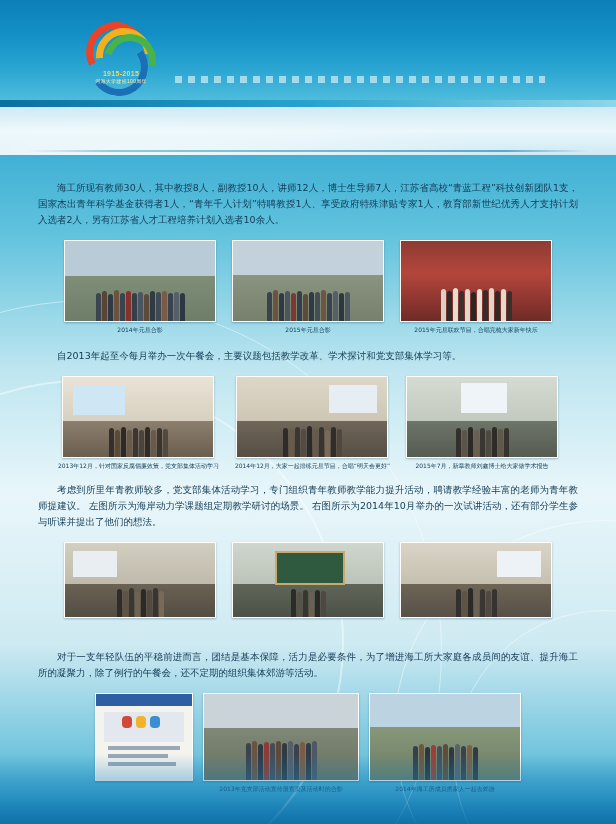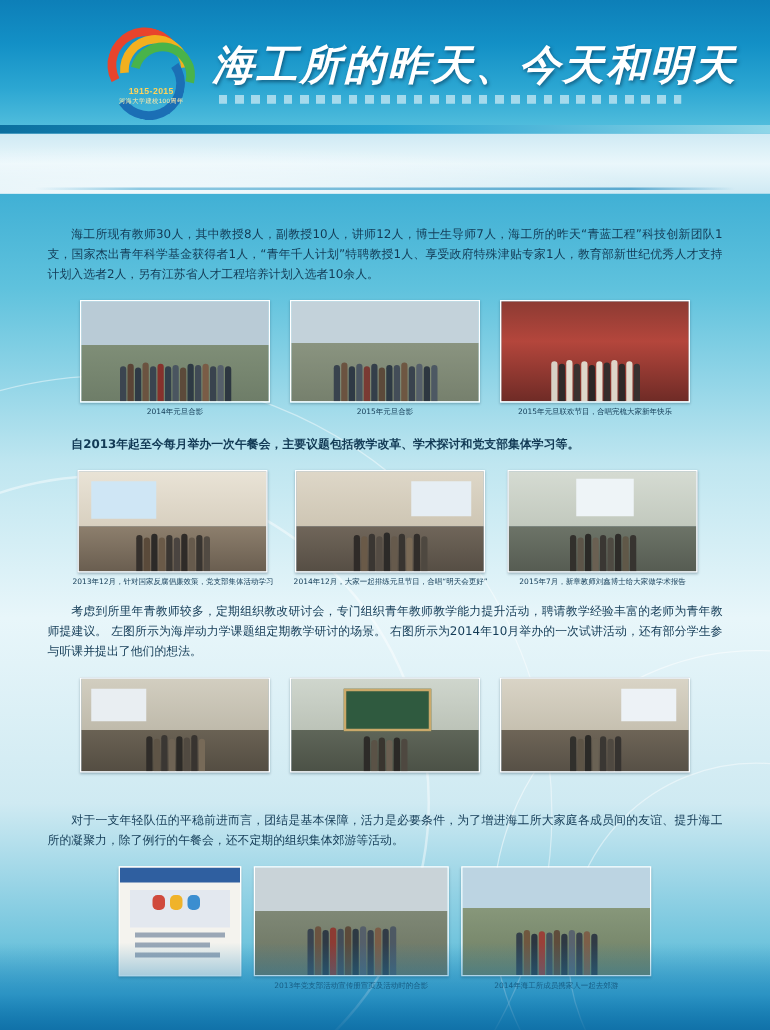--- a/index.html
+++ b/index.html
@@ -128,21 +128,21 @@
     margin: 0 auto;
     width: 540px;
     font-size: 9.5px;
     line-height: 16px;
     color: #123a55;
     text-align: justify;
     text-indent: 19px;
     font-family: "DejaVu Sans","Liberation Sans", sans-serif;
   }
   .p1 { padding-top: 20px; }
-  .p2 { padding-top: 14px; font-weight: bold; }
+  .p2 { padding-top: 14px; }
   .p3 { padding-top: 12px; }
   .p4 { padding-top: 28px; }
 
   .photo-row {
     display: flex;
     justify-content: center;
     gap: 16px;
     margin-top: 12px;
   }
   .photo-cell { display: flex; flex-direction: column; align-items: center; }
@@ -190,32 +190,31 @@
     <div class="logo">
       <div class="arc arc-b"></div>
       <div class="arc arc-o"></div>
       <div class="arc arc-y"></div>
       <div class="arc arc-g"></div>
       <div class="logo-text">
         <span class="logo-year">1915-2015</span><br>
         <span>河海大学建校100周年</span>
       </div>
     </div>
-    <div class="main-title">海工所的昨天、今天和明天</div>
     <div class="title-underline"></div>
   </div>
   <div class="header-strip"></div>
 
   <div class="subbanner"></div>
   <div class="subbanner-wave"></div>
   <div class="sub-rule"></div>
 
   <div class="content">
 
-    <p class="para p1">海工所现有教师30人，其中教授8人，副教授10人，讲师12人，博士生导师7人，海工所的昨天“青蓝工程”科技创新团队1支，国家杰出青年科学基金获得者1人，“青年千人计划”特聘教授1人、享受政府特殊津贴专家1人，教育部新世纪优秀人才支持计划入选者2人，另有江苏省人才工程培养计划入选者10余人。</p>
+    <p class="para p1">海工所现有教师30人，其中教授8人，副教授10人，讲师12人，博士生导师7人，江苏省高校“青蓝工程”科技创新团队1支，国家杰出青年科学基金获得者1人，“青年千人计划”特聘教授1人、享受政府特殊津贴专家1人，教育部新世纪优秀人才支持计划入选者2人，另有江苏省人才工程培养计划入选者10余人。</p>
 
     <div class="photo-row">
       <div class="photo-cell">
         <div class="photo" style="width:150px;height:80px;background:linear-gradient(180deg,#b9cbd6 0%,#b9cbd6 44%,#7f8e77 44%,#6e7d68 100%)">
           <div class="people">
             <div class="person" style="height:58%;background:#3b4550"></div>
               <div class="person" style="height:62%;background:#5a4436"></div>
               <div class="person" style="height:57%;background:#2f3a45"></div>
               <div class="person" style="height:64%;background:#6b5340"></div>
               <div class="person" style="height:59%;background:#3a4450"></div>
@@ -332,21 +331,21 @@
               <div class="person" style="height:64%;background:#4e4a42"></div>
               <div class="person" style="height:72%;background:#2e2c29"></div>
               <div class="person" style="height:67%;background:#605848"></div>
               <div class="person" style="height:70%;background:#373430"></div>
           </div>
         </div>
         <div class="caption">2015年7月，新章教师刘鑫博士给大家做学术报告</div>
       </div>
     </div>
 
-    <p class="para p3">考虑到所里年青教师较多，定期组织教改研讨会，专门组织青年教师教学能力提升活动，聘请教学经验丰富的老师为青年教师提建议。 左图所示为海岸动力学课题组定期教学研讨的场景。 右图所示为2014年10月举办的一次试讲活动，还有部分学生参与听课并提出了他们的想法。</p>
+    <p class="para p3">考虑到所里年青教师较多，党支部集体活动学习，专门组织青年教师教学能力提升活动，聘请教学经验丰富的老师为青年教师提建议。 左图所示为海岸动力学课题组定期教学研讨的场景。 右图所示为2014年10月举办的一次试讲活动，还有部分学生参与听课并提出了他们的想法。</p>
 
     <div class="photo-row">
       <div class="photo-cell">
         <div class="photo" style="width:150px;height:74px">
           <div class="room-wall" style="background:linear-gradient(180deg,#d2cec0,#bfbaab)"></div>
             <div class="room-floor" style="background:linear-gradient(180deg,#6a6254,#544d42)"></div>
           <div class="screenlight" style="left:8px;top:8px;width:44px;height:26px;background:#e9eef2"></div>
           <div class="people" style="height:55%">
             <div class="person" style="height:70%;background:#2f2c29"></div>
               <div class="person" style="height:65%;background:#5e5446"></div>

